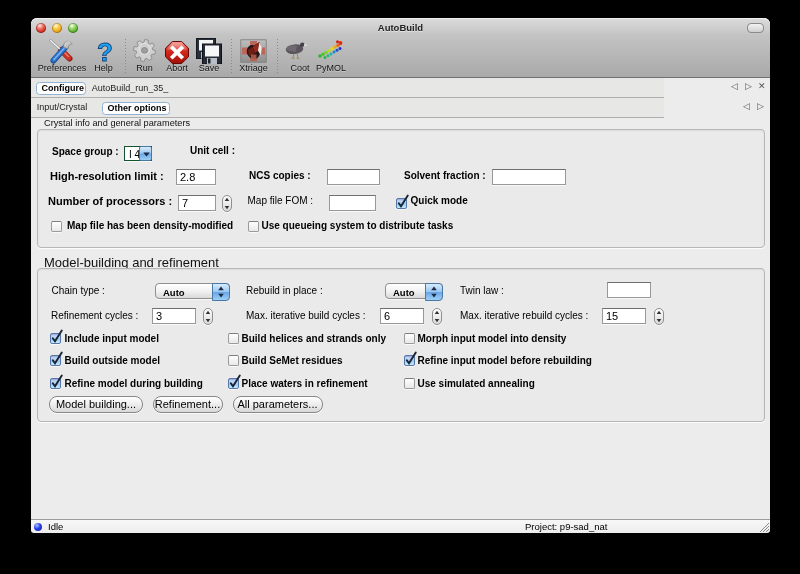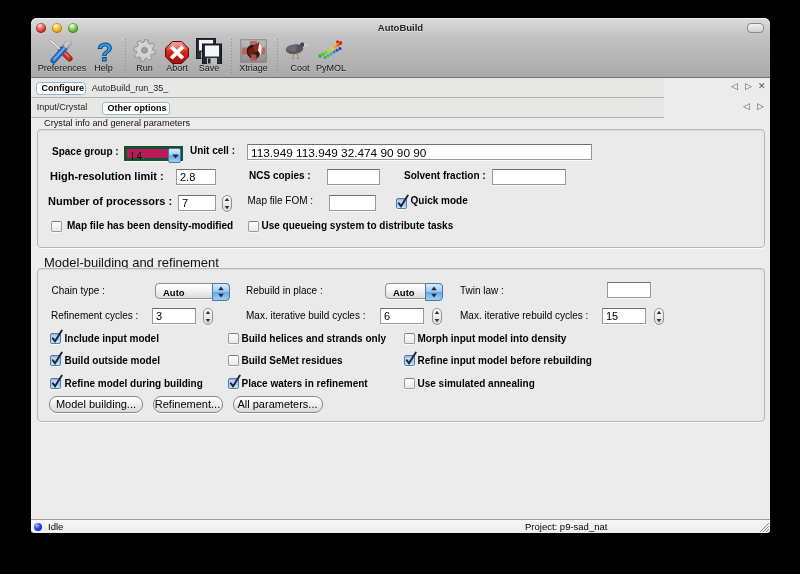--- a/index.html
+++ b/index.html
@@ -43,21 +43,21 @@
 .step{position:absolute;box-sizing:border-box;width:10px;height:17px;border-radius:5px;
  border:1px solid #8f8f8f;background:linear-gradient(#ffffff,#d9d9d9);
  box-shadow:0 1px 0 rgba(255,255,255,.7);}
 .step svg{position:absolute;left:-1px;top:-1px;}
 .popup{position:absolute;box-sizing:border-box;height:16px;border:1px solid #8e8e8e;
  border-radius:4px;background:linear-gradient(#ffffff,#f2f2f2 50%,#dadada);
  box-shadow:0 1px 0 rgba(255,255,255,.7);font-size:11px;text-align:center;}
 .popup .ptxt{position:absolute;left:7px;top:2.5px;font-size:9.5px;font-weight:bold;color:#000;}
 .popbtn{position:absolute;right:-1px;top:-1px;width:16px;height:16px;border-radius:0 4px 4px 0;
  border:1px solid #4878a8;background:linear-gradient(#d8ecfd,#9cc8f0 48%,#6aa6e4 52%,#9ed0f4);}
-.sgcombo{width:59px;height:15px;box-sizing:border-box;background:#be185d;border:3px solid #14532d;
+.sgcombo{width:28px;height:15px;box-sizing:border-box;background:#ffffff;border:1px solid #14532d;
  box-shadow:0 1px 0 rgba(255,255,255,.7);}
 .sgbtn{position:absolute;right:-1px;top:-1px;width:13px;height:15px;box-sizing:border-box;
  border:1px solid #4878a8;border-radius:2px;
  background:linear-gradient(#d8ecfd,#9cc8f0 48%,#6aa6e4 52%,#9ed0f4);}
 .cb{position:absolute;box-sizing:border-box;width:11px;height:11px;border-radius:2px;
  border:1px solid #9a9a9a;border-top-color:#7d7d7d;background:linear-gradient(#ffffff,#e8e8e8);
  box-shadow:0 1px 0 rgba(255,255,255,.7);}
 .cbc{border:1px solid #5578a8;background:linear-gradient(#96a2dd 0,#c3d9f5 22%,#9ecbf2 60%,#c6edfb 100%);}
 .ck{position:absolute;overflow:visible;}
 .btn{position:absolute;box-sizing:border-box;height:17px;border:1px solid #888;border-radius:8px;
@@ -201,21 +201,20 @@
   <div class="lb b" style="left:21px;top:127px;">Space group :</div>
   <div class="sgcombo abs" style="left:93px;top:128px;">
     <span style="position:absolute;left:4px;top:1.5px;font-size:10px;">I 4</span>
     <div class="sgbtn">
           <svg width="13" height="14" style="position:absolute;left:0;top:0;">
       <path d="M3.2,5.5 L9.8,5.5 L6.5,9.5 Z" fill="#1c2c48"></path>
           </svg>
         </div>
   </div>
   <div class="lb b" style="left:159px;top:126px;">Unit cell :</div>
-  <div class="ti" style="left:216px;top:126px;width:345px;height:16px;font-size:11.8px;">113.949 113.949 32.474 90 90 90</div>
 
   <div class="lb b" style="left:19px;top:151px;font-size:11px;">High-resolution limit :</div>
   <div class="ti" style="left:145px;top:151px;width:40px;height:16px;">2.8</div>
   <div class="lb b" style="left:218px;top:151px;">NCS copies :</div>
   <div class="ti" style="left:296px;top:151px;width:53px;height:16px;"></div>
   <div class="lb b" style="left:373px;top:151px;">Solvent fraction :</div>
   <div class="ti" style="left:461px;top:151px;width:74px;height:16px;"></div>
 
   <div class="lb b" style="left:17px;top:176px;font-size:11px;">Number of processors :</div>
   <div class="ti" style="left:147px;top:177px;width:38px;height:16px;">7</div>

